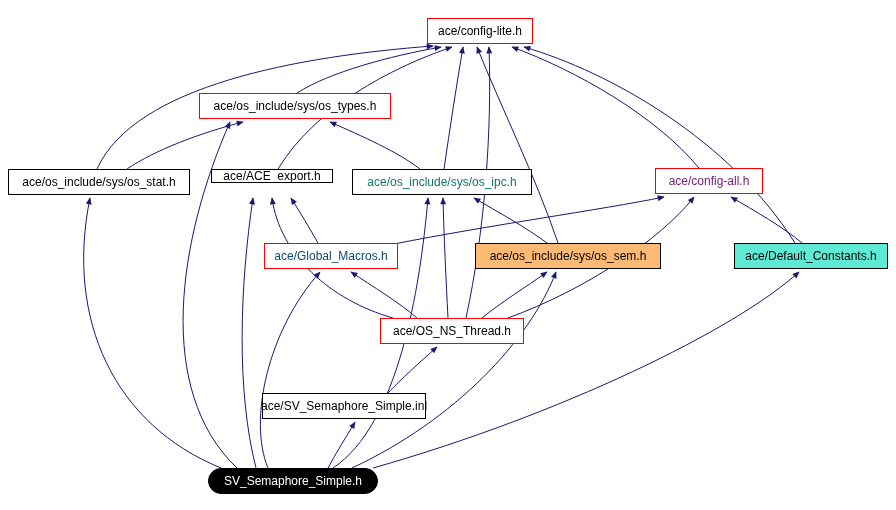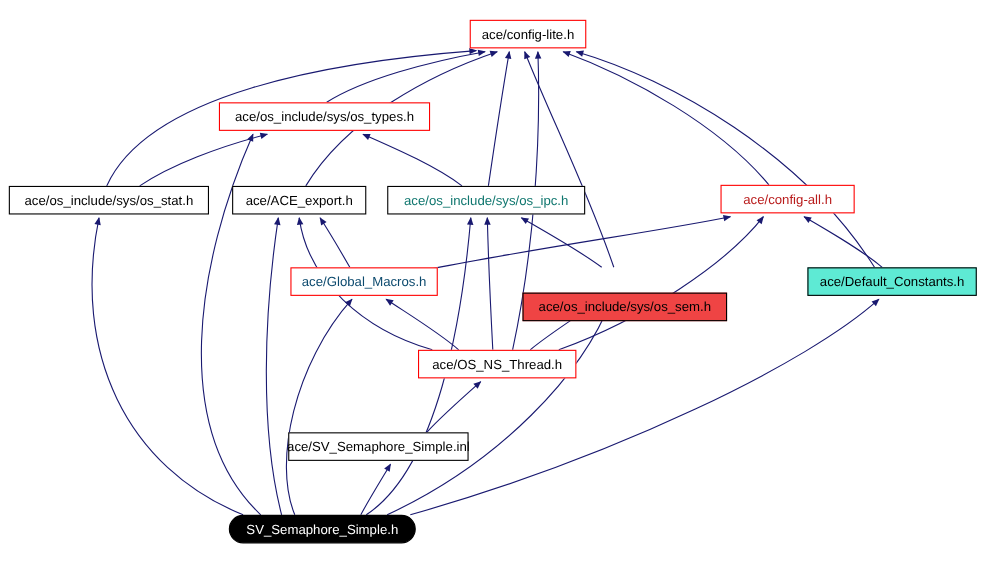--- a/index.html
+++ b/index.html
@@ -85,33 +85,33 @@
   <div>
       <div class="node" style="left: 427px; top: 18px; width: 106px; height: 26px; border-color: rgb(255, 0, 0); background: rgb(255, 255, 255); color: rgb(0, 0, 0);">
         <span>ace/config-lite.h</span>
       </div>
       <div class="node" style="left: 199px; top: 93px; width: 192px; height: 26px; border-color: rgb(255, 0, 0); background: rgb(255, 255, 255); color: rgb(0, 0, 0);">
         <span>ace/os_include/sys/os_types.h</span>
       </div>
       <div class="node" style="left: 8px; top: 169px; width: 182px; height: 26px; border-color: rgb(0, 0, 0); background: rgb(255, 255, 255); color: rgb(0, 0, 0);">
         <span>ace/os_include/sys/os_stat.h</span>
       </div>
-      <div class="node" style="left: 211px; top: 169px; width: 122px; height: 26px; border-color: rgb(0, 0, 0); background: rgb(255, 255, 255); color: rgb(0, 0, 0);">
+      <div class="node" style="left: 211px; top: 169px; width: 122px; height: 14px; border-color: rgb(0, 0, 0); background: rgb(255, 255, 255); color: rgb(0, 0, 0);">
         <span>ace/ACE_export.h</span>
       </div>
       <div class="node" style="left: 352px; top: 169px; width: 180px; height: 26px; border-color: rgb(0, 0, 0); background: rgb(255, 255, 255); color: #0f766e;">
         <span>ace/os_include/sys/os_ipc.h</span>
       </div>
-      <div class="node" style="left: 655px; top: 168px; width: 122px; height: 26px; border-color: rgb(255, 0, 0); background: rgb(255, 255, 255); color: #b91c1c;">
+      <div class="node" style="left: 655px; top: 168px; width: 108px; height: 26px; border-color: rgb(255, 0, 0); background: rgb(255, 255, 255); color: #701a75;">
         <span>ace/config-all.h</span>
       </div>
       <div class="node" style="left: 264px; top: 243px; width: 134px; height: 26px; border-color: rgb(255, 0, 0); background: rgb(255, 255, 255); color: #0c4a6e;">
         <span>ace/Global_Macros.h</span>
       </div>
-      <div class="node" style="left: 475px; top: 243px; width: 186px; height: 26px; border-color: rgb(0, 0, 0); background: #ef4444; color: rgb(0, 0, 0); margin-top: 23px;">
+      <div class="node" style="left: 475px; top: 243px; width: 186px; height: 26px; border-color: rgb(0, 0, 0); background: #fdba74; color: rgb(0, 0, 0);">
         <span>ace/os_include/sys/os_sem.h</span>
       </div>
       <div class="node" style="left: 734px; top: 243px; width: 154px; height: 26px; border-color: rgb(0, 0, 0); background: #5eead4; color: rgb(0, 0, 0);">
         <span>ace/Default_Constants.h</span>
       </div>
       <div class="node" style="left: 380px; top: 318px; width: 144px; height: 26px; border-color: rgb(255, 0, 0); background: rgb(255, 255, 255); color: rgb(0, 0, 0);">
         <span>ace/OS_NS_Thread.h</span>
       </div>
       <div class="node" style="left: 262px; top: 393px; width: 164px; height: 26px; border-color: rgb(0, 0, 0); background: rgb(255, 255, 255); color: rgb(0, 0, 0);">
         <span>ace/SV_Semaphore_Simple.inl</span>

